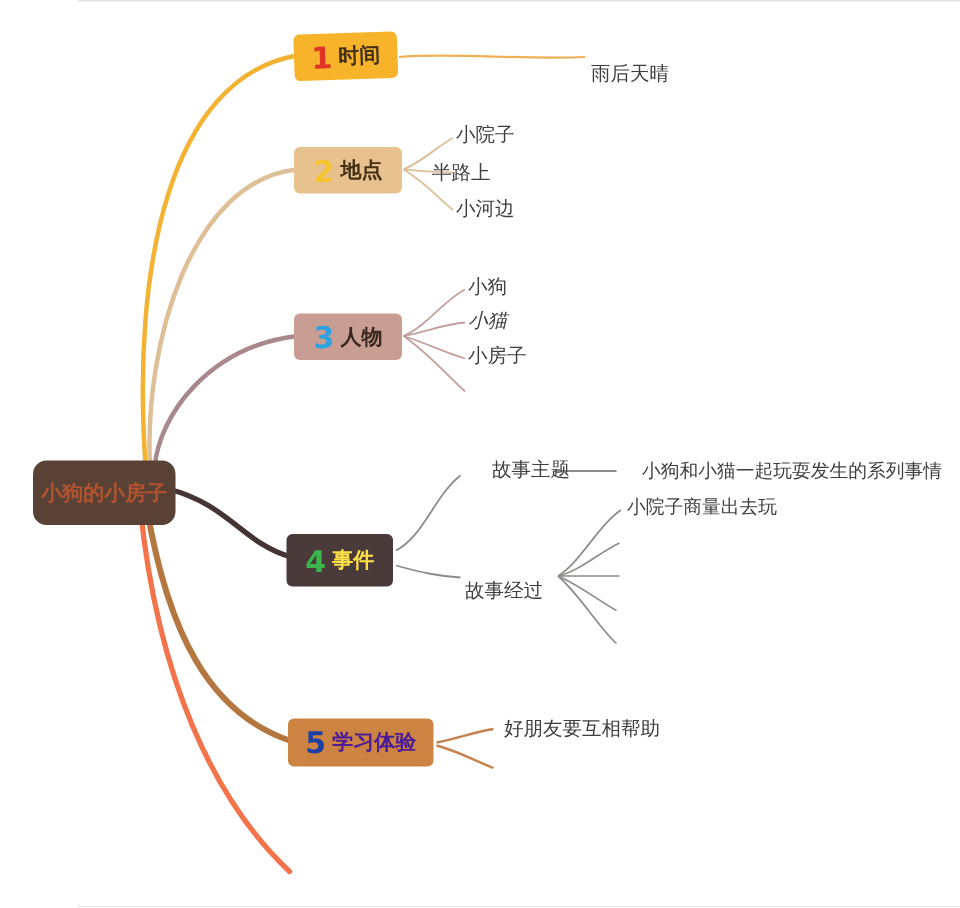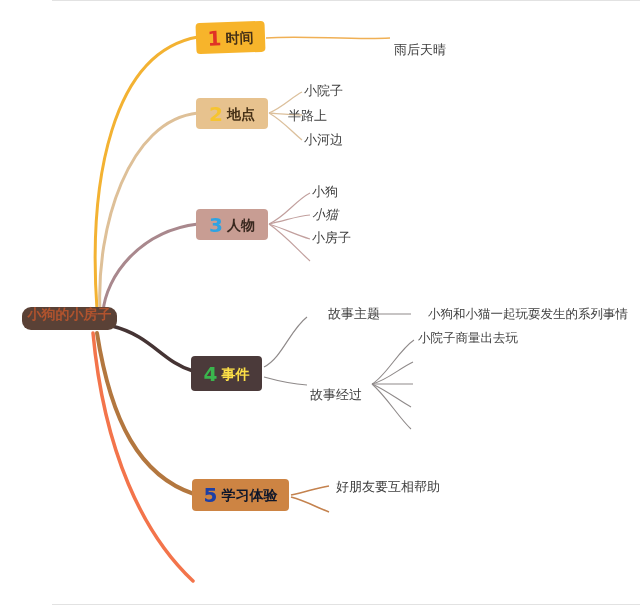--- a/index.html
+++ b/index.html
@@ -9,22 +9,22 @@
   }
   #wires{position:absolute;left:0;top:0;width:640px;height:605px;}
   .edge-line{position:absolute;height:1px;background:#e2e2e2;}
   .node-box{
     position:absolute;display:flex;align-items:center;justify-content:center;gap:5px;
     border-radius:4px;box-sizing:border-box;
   }
   .node-box .num{font-size:20px;font-weight:800;line-height:1;letter-spacing:-1px;}
   .node-box .lbl{font-size:14px;font-weight:600;line-height:1;}
   #root-node{
-    position:absolute;left:22px;top:307px;width:95px;height:23px;
-    display:flex;align-items:flex-start;justify-content:center;border-radius:9px;
+    position:absolute;left:22px;top:307px;width:95px;height:43px;
+    display:flex;align-items:center;justify-content:center;border-radius:9px;
   }
   #root-node .lbl{font-size:14px;font-weight:700;line-height:1;}
   .leaf{
     position:absolute;font-size:13px;line-height:14px;color:#3e3e3e;white-space:nowrap;
   }
   .leaf.small{font-size:12.5px;}
 </style>
 </head>
 <body>
 
@@ -85,21 +85,21 @@
     <span class="lbl" style="color: rgb(57, 40, 31);">人物</span>
   </div>
 
   <div class="node-box" style="left: 191px; top: 356px; width: 71px; height: 35px; background: rgb(75, 58, 58);">
     <span class="num" style="color: rgb(58, 181, 77);">4</span>
     <span class="lbl" style="color: #fde047;">事件</span>
   </div>
 
   <div class="node-box" style="left: 192px; top: 479px; width: 97px; height: 32px; background: rgb(205, 132, 67);">
     <span class="num" style="color: rgb(30, 63, 165);">5</span>
-    <span class="lbl" style="color: #0f172a;">学习体验</span>
+    <span class="lbl" style="color: #4c1d95;">学习体验</span>
   </div>
 
   <div class="leaf" style="left:394px;top:24px;margin-top:19px;">雨后天晴</div>
 
   <div class="leaf" style="left:304px;top:84px;">小院子</div>
   <div class="leaf" style="left:288px;top:109px;">半路上</div>
   <div class="leaf" style="left:304px;top:133px;">小河边</div>
 
   <div class="leaf" style="left:312px;top:185px;">小狗</div>
   <div class="leaf" style="left:312px;top:208px;font-style:italic;">小猫</div>

